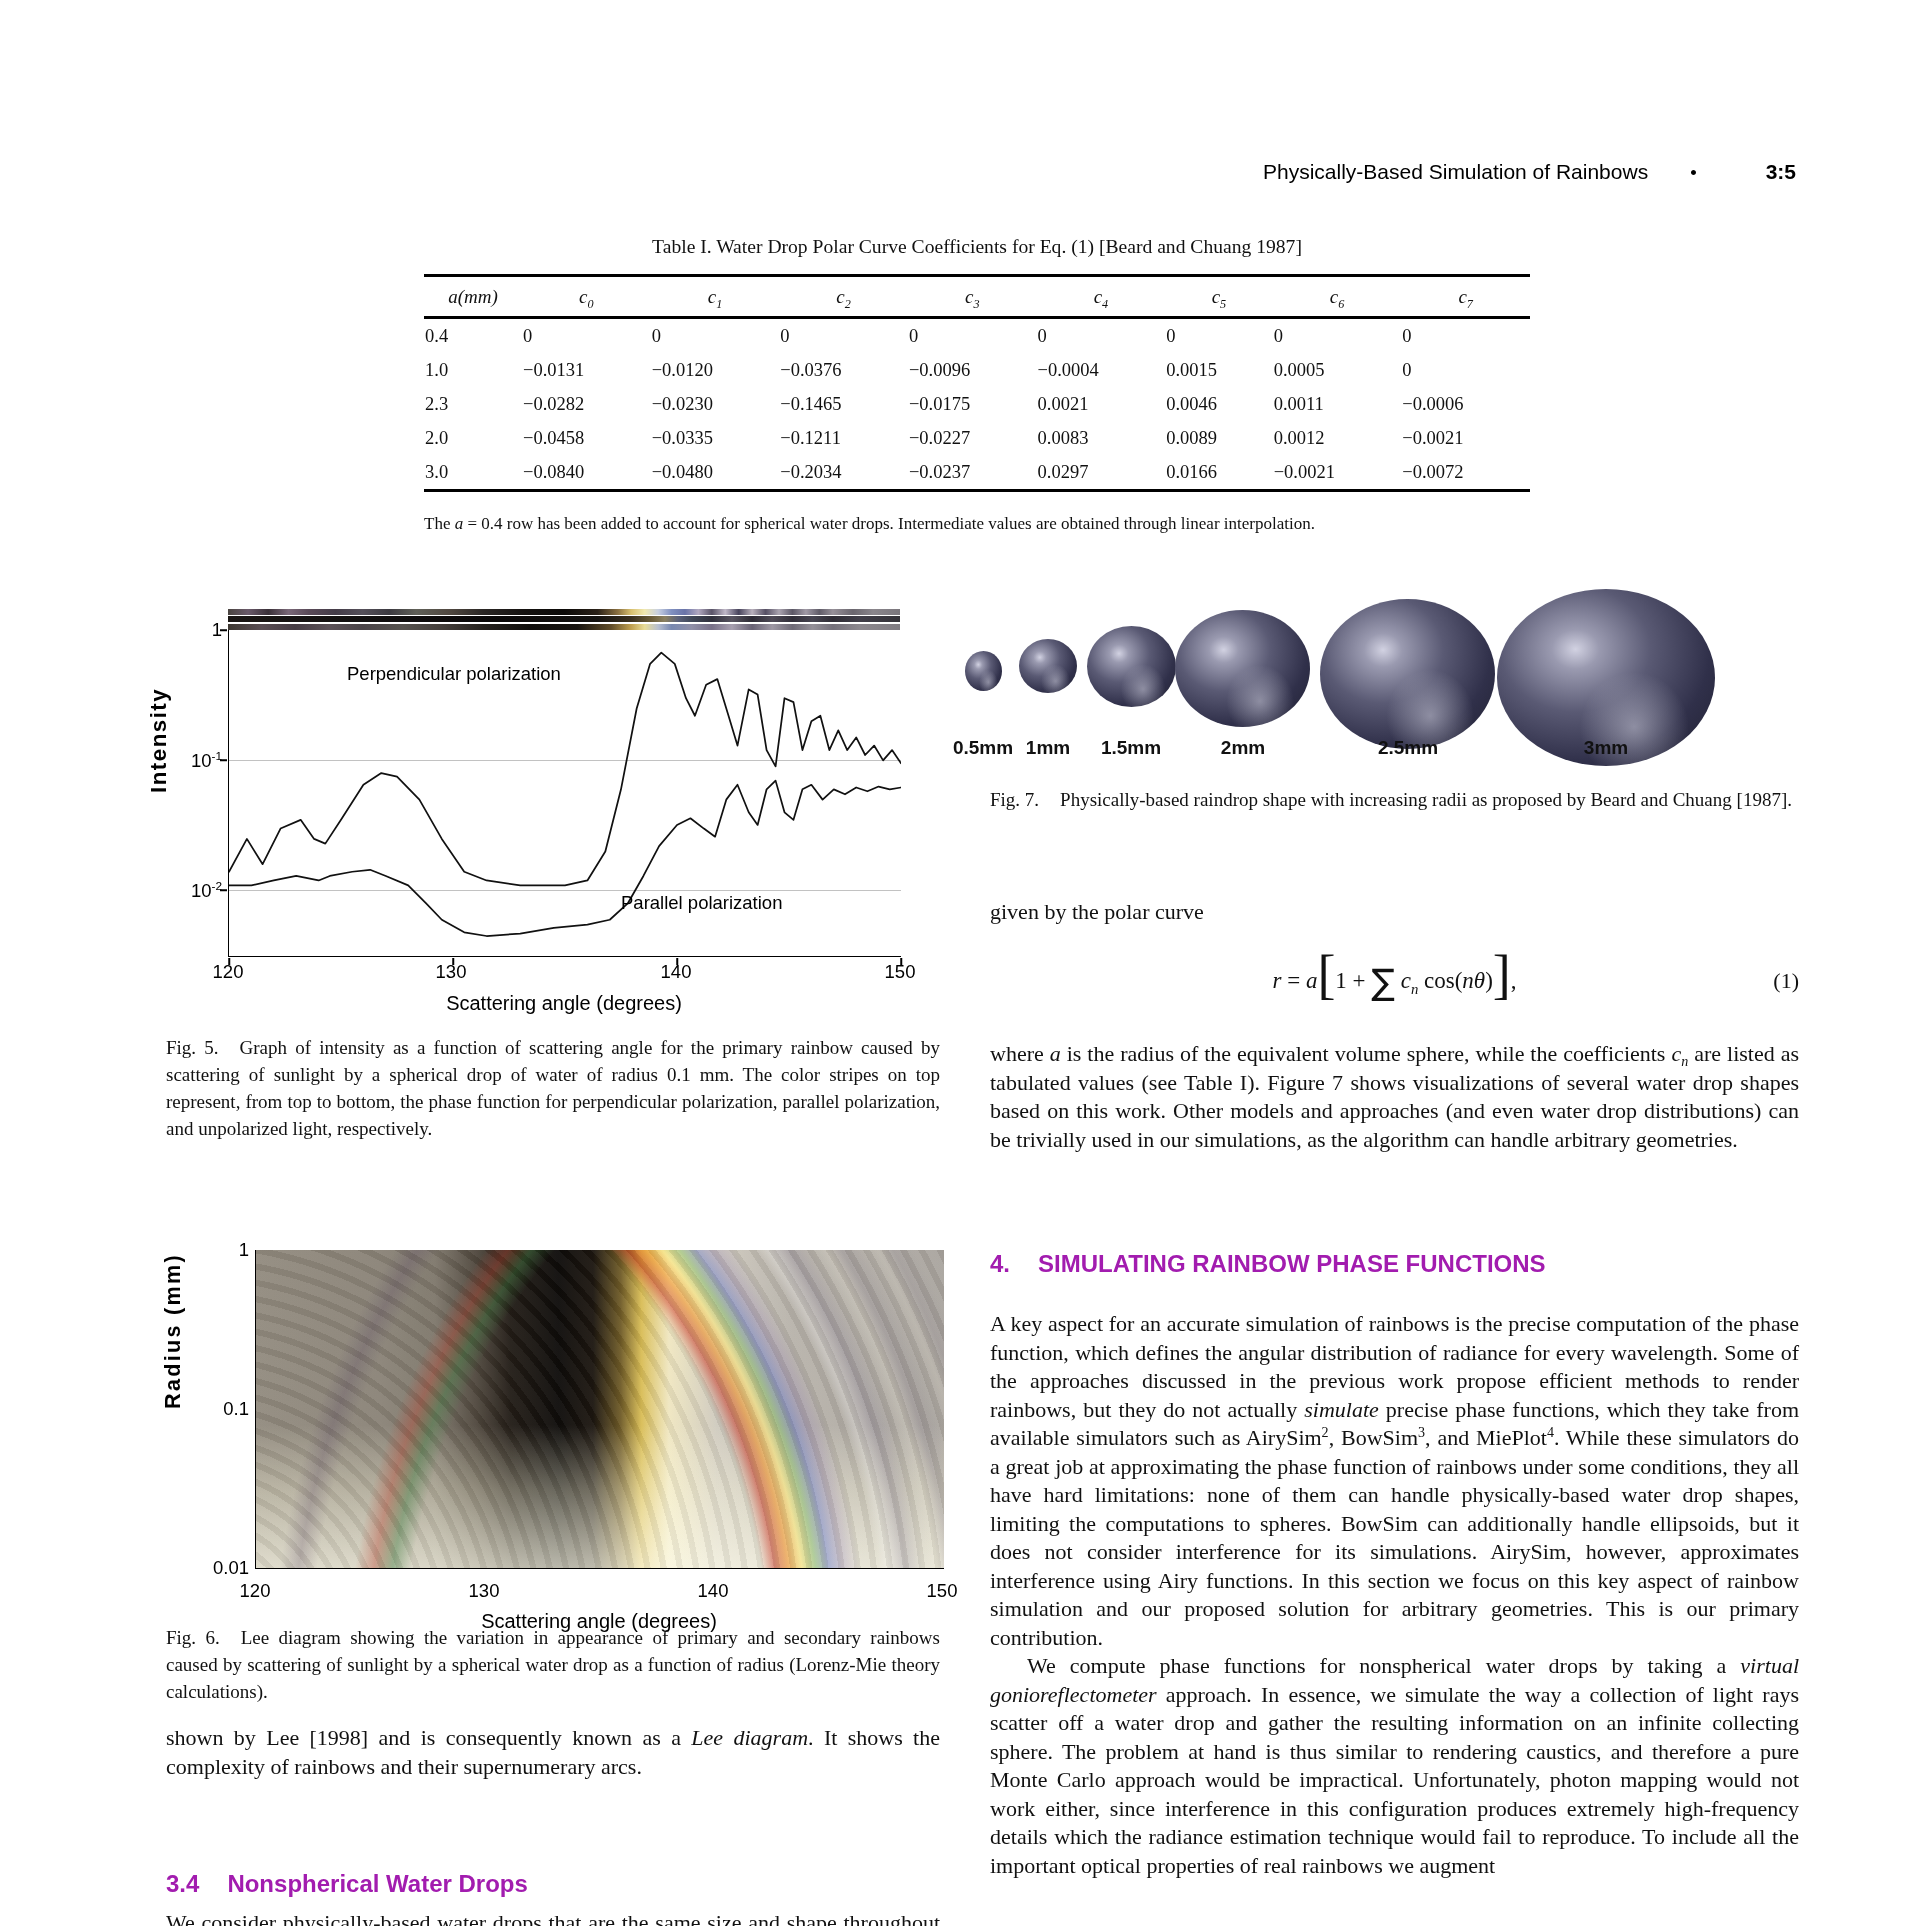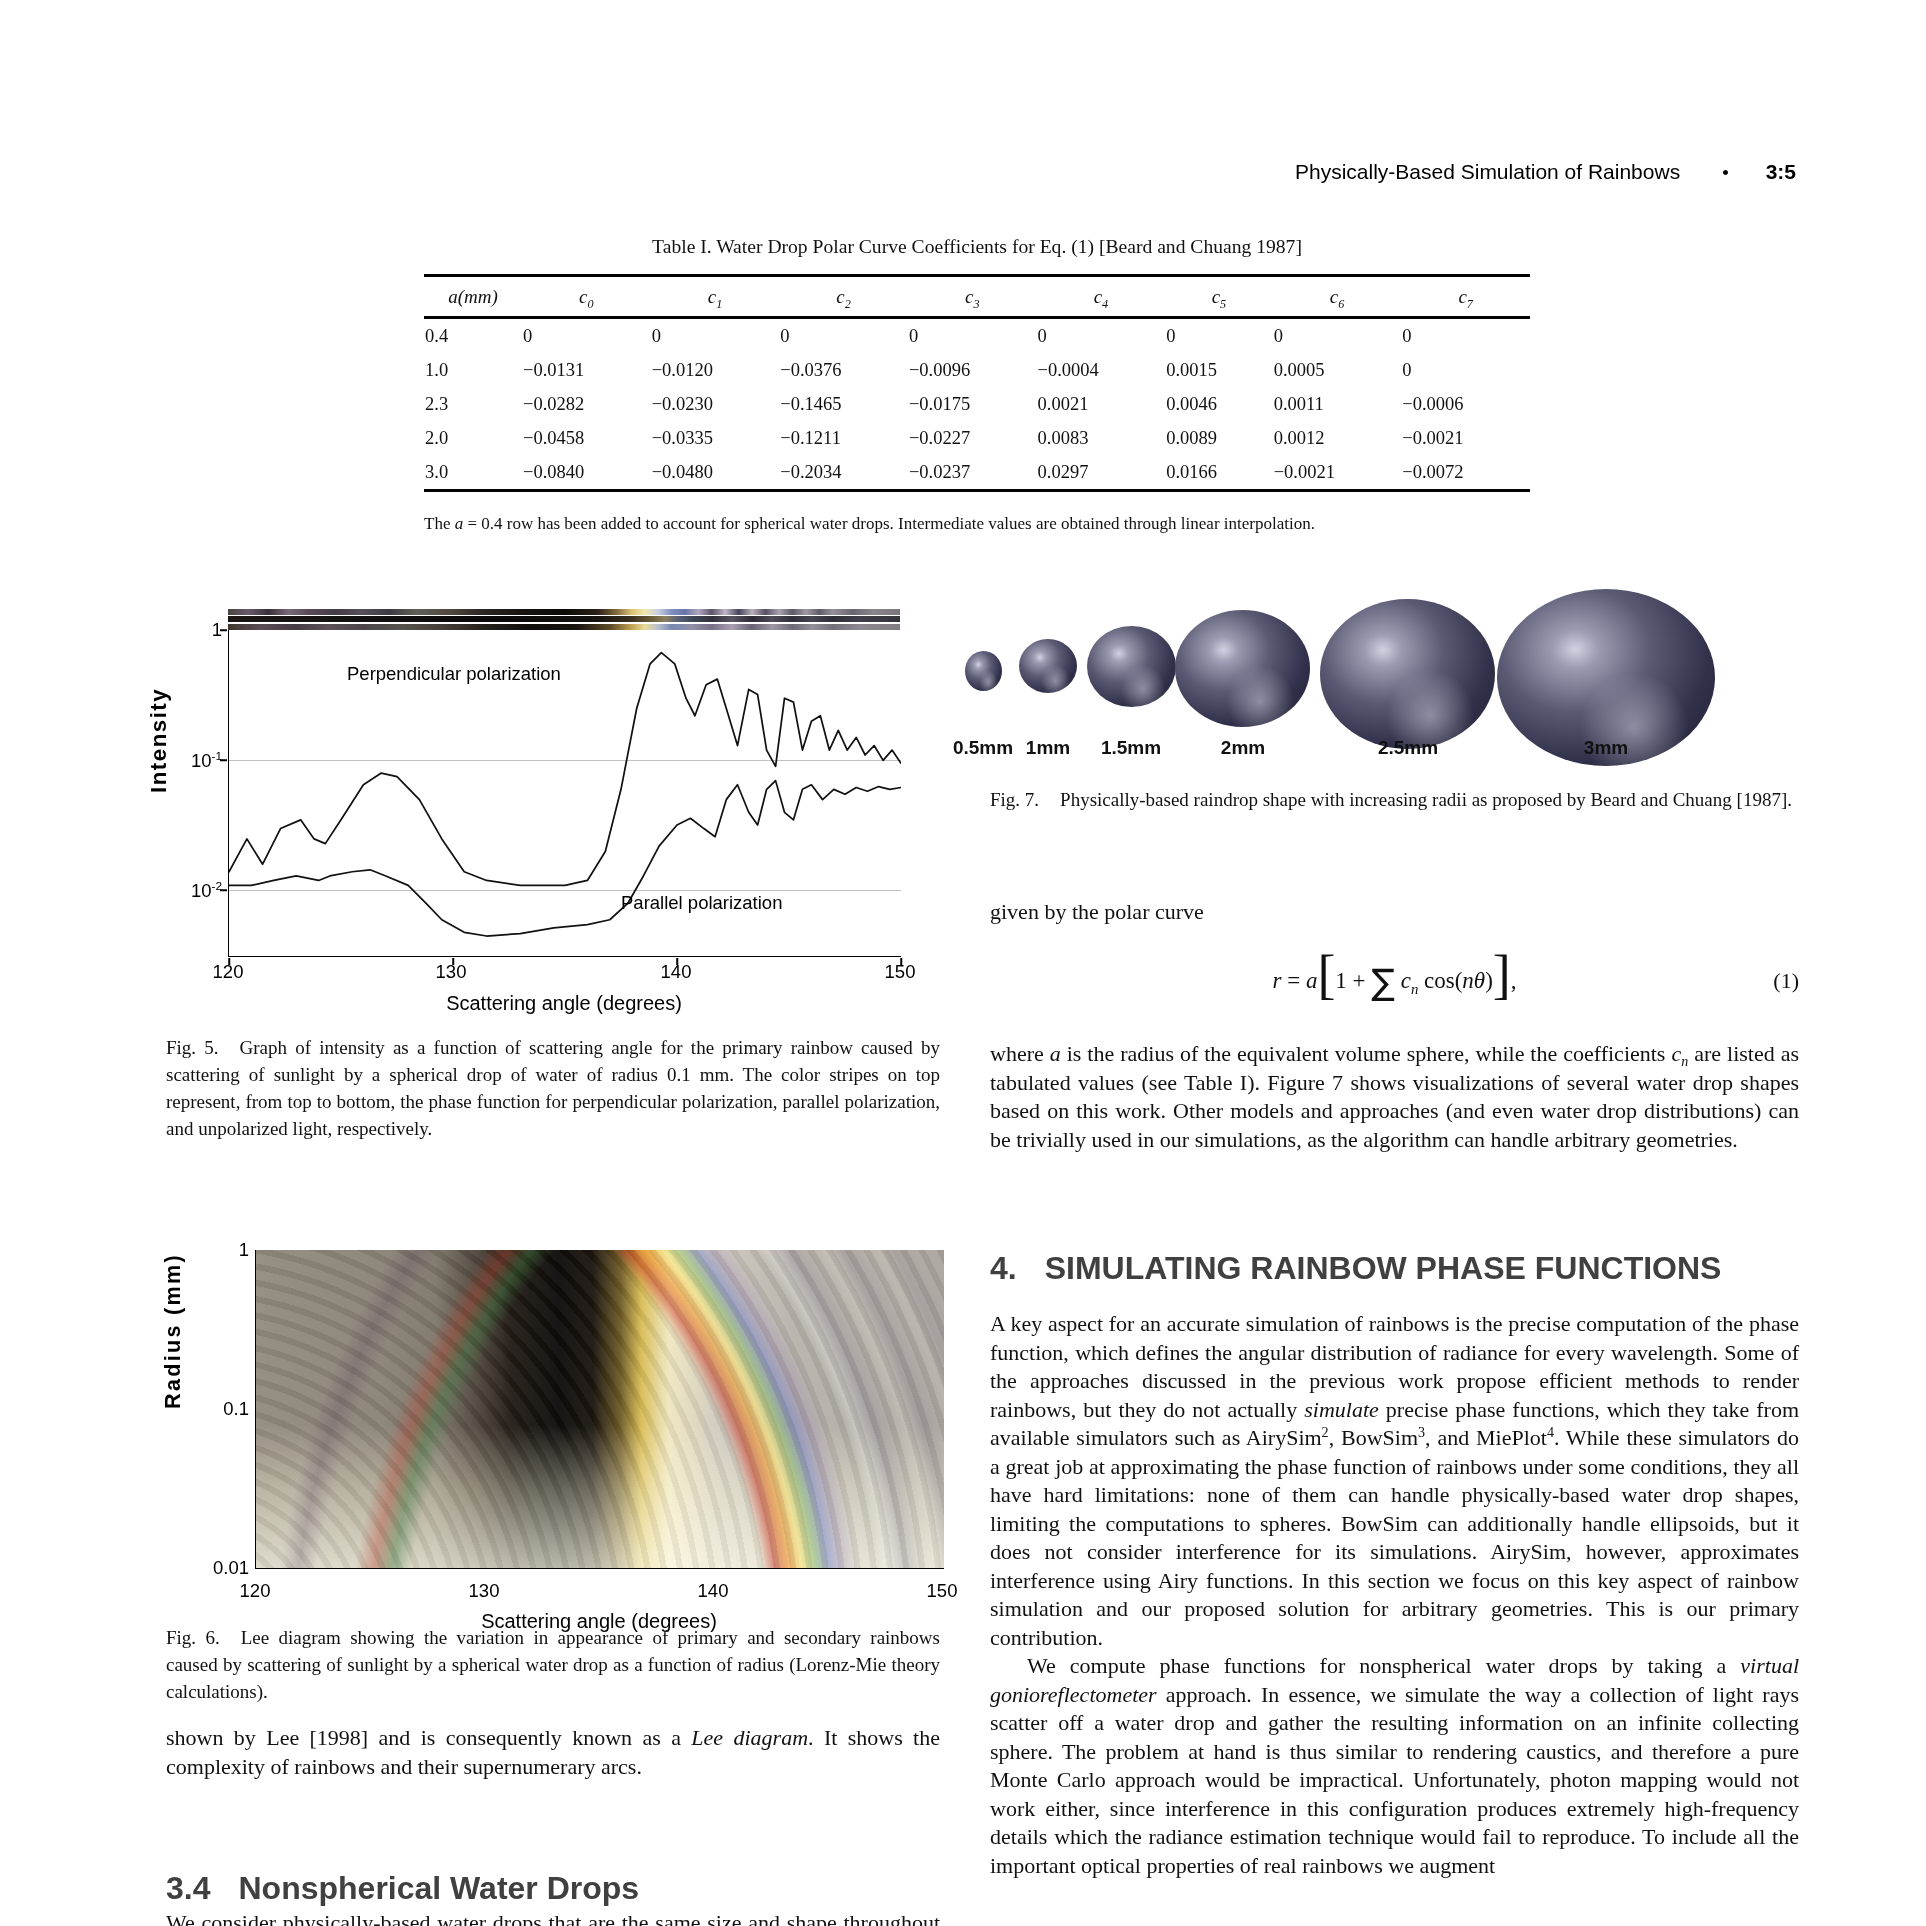--- a/index.html
+++ b/index.html
@@ -4,37 +4,37 @@
 <style>
   html,body{margin:0;padding:0;background:#ffffff;}
   .page{position:relative;width:1965px;height:2542px;background:#ffffff;overflow:hidden;
         font-family:"Liberation Serif",serif;color:#111;}
   .abs{position:absolute;}
 
   
   .runhead{top:160px;left:166px;width:1630px;text-align:right;
            font-family:"Liberation Sans",sans-serif;font-size:21px;color:#000;}
   .runhead .bullet{margin:0 37px 0 42px;font-size:18.5px;}
-  .runhead .pageno{font-weight:bold;}
+  .runhead .pageno{font-weight:bold;margin-left:32px;}
 
   
   .tbl-title{top:236px;left:424px;width:1106px;text-align:center;font-size:19.6px;}
   .tbl-wrap{top:274px;left:424px;width:1106px;}
   table.coef{width:100%;border-collapse:collapse;border-top:3.1px solid #000;border-bottom:3.1px solid #000;}
   table.coef th{font-style:italic;font-weight:normal;font-size:19px;height:37px;
                 border-bottom:3.1px solid #000;text-align:center;}
   table.coef td{font-size:18.5px;height:32px;text-align:left;}
   table.coef th:first-child, table.coef td:first-child{width:96px;}
   .tbl-foot{top:512px;left:424px;width:1106px;font-size:17px;line-height:23px;text-align:left;}
 
   
   .body-text{font-size:22px;line-height:28.5px;text-align:justify;}
   .cap{font-size:19px;line-height:27px;text-align:justify;}
   .cap .tag{margin-right:21px;}
-  .head-sans{font-family:"Liberation Sans",sans-serif;font-weight:bold;font-size:32px;color:#404040;}
+  .head-sans{font-family:"Liberation Sans",sans-serif;font-weight:bold;font-size:24px;color:#a21caf;}
   .head-sans .num{margin-right:28px;}
   .indent-first{text-indent:37px;}
   sup{font-size:64%;vertical-align:super;line-height:0;}
   sub{font-size:64%;vertical-align:sub;line-height:0;}
 
   
   .fig5{top:605px;left:166px;width:774px;height:439px;}
   .f5-stripe{position:absolute;left:62px;width:672px;height:6.2px;}
   .f5-s1{top:3.9px;background:linear-gradient(to right,#4a4440 0%,#6a5a6a 3%,#3a3038 6%,#7a6878 9%,#5a4a58 12%,#443c48 16%,#55505a 20%,#3c3a40 24%,#606058 28%,#504840 33%,#2a2624 38%,#151210 44%,#0c0a08 50%,#2a2118 55%,#8a7040 58%,#d8c070 60%,#f0e8b0 62%,#c8d0e0 64%,#8090c0 66%,#6a74a8 68%,#b0a8c0 70%,#5a5468 72%,#c0b8c8 74%,#48445c 76%,#b8b0bc 78%,#565064 80%,#aaa4b0 82%,#5c5866 84%,#a09aa6 86%,#605c68 88%,#969098 90%,#6a666e 93%,#8a868c 96%,#7a767c 100%);}
   .f5-s2{top:11.2px;background:linear-gradient(to right,#1a1614 0%,#121010 20%,#0a0808 40%,#141210 55%,#3a3020 60%,#6a5c38 63%,#8a8060 65%,#5a6078 67%,#404858 69%,#30303c 72%,#585460 75%,#2c2a34 78%,#4e4a56 81%,#302e38 84%,#464450 87%,#2e2c34 90%,#403e48 94%,#343238 100%);}

